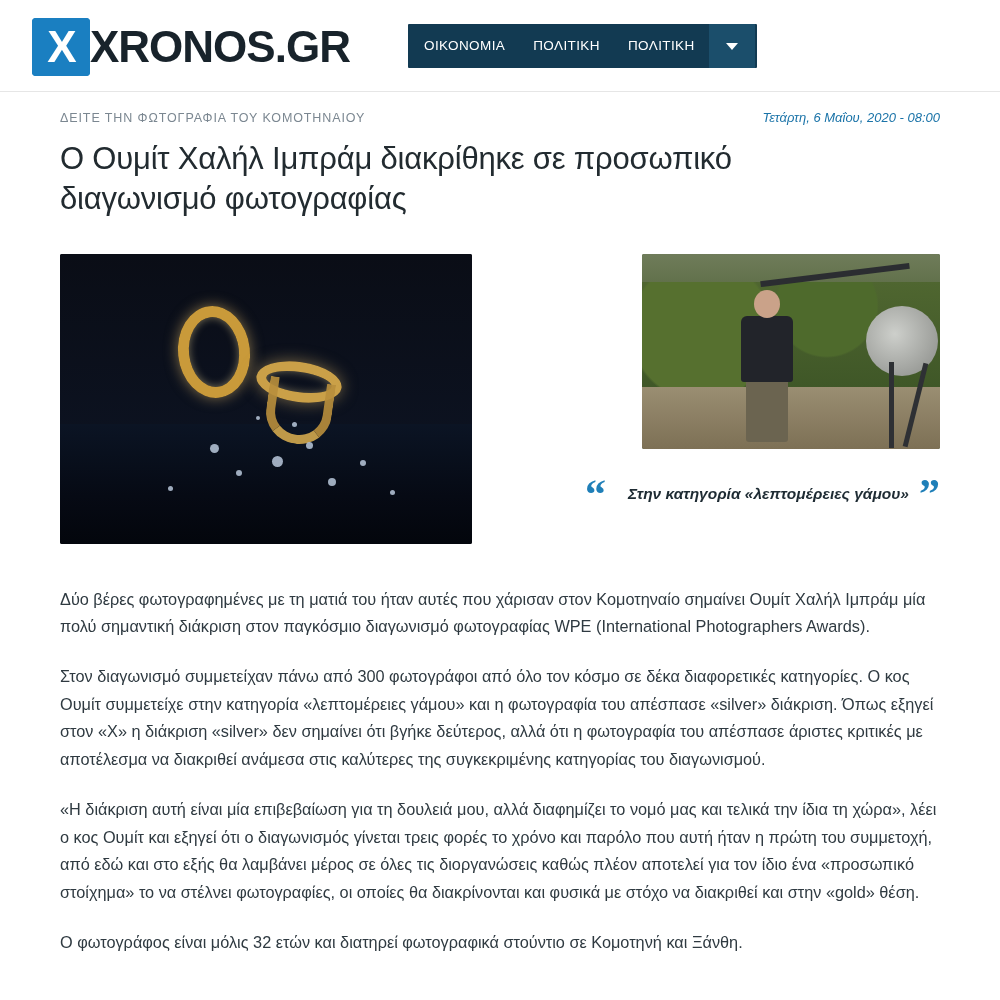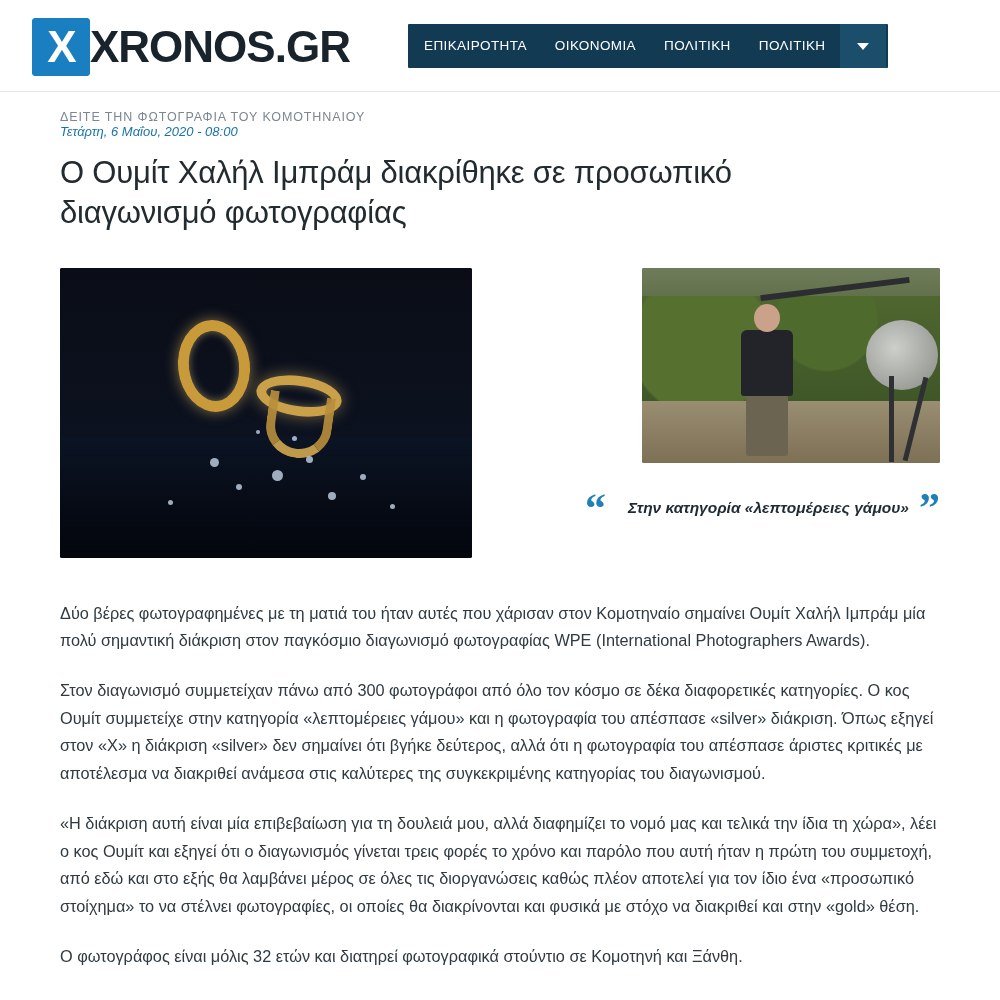--- a/index.html
+++ b/index.html
@@ -88,21 +88,20 @@
   
   .content {
     position: relative;
     padding: 0 60px;
   }
   .kicker-row {
     display: flex;
     justify-content: space-between;
     align-items: baseline;
     padding-top: 18px;
-    flex-direction: column;
   }
   .kicker {
     font-size: 12.5px;
     letter-spacing: 0.9px;
     color: #7b8791;
     text-transform: uppercase;
   }
   .timestamp {
     font-size: 13px;
     color: #1a73a8;
@@ -237,21 +236,20 @@
 
   <div class="header">
     <div class="logo-wrap">
       <div class="logo-mark">
         <span class="x">X</span>
       </div>
       <div class="logo-text">XRONOS.GR</div>
     </div>
 
     <nav class="navbar">
-      <span class="nav-item">ΕΠΙΚΑΙΡΟΤΗΤΑ</span>
       <span class="nav-item">ΟΙΚΟΝΟΜΙΑ</span>
       <span class="nav-item">ΠΟΛΙΤΙΚΗ</span>
       <span class="nav-item">ΠΟΛΙΤΙΚΗ</span>
       <span class="nav-caret">
         <span class="caret-glyph"></span>
       </span>
     </nav>
   </div>
 
   <div class="content">

